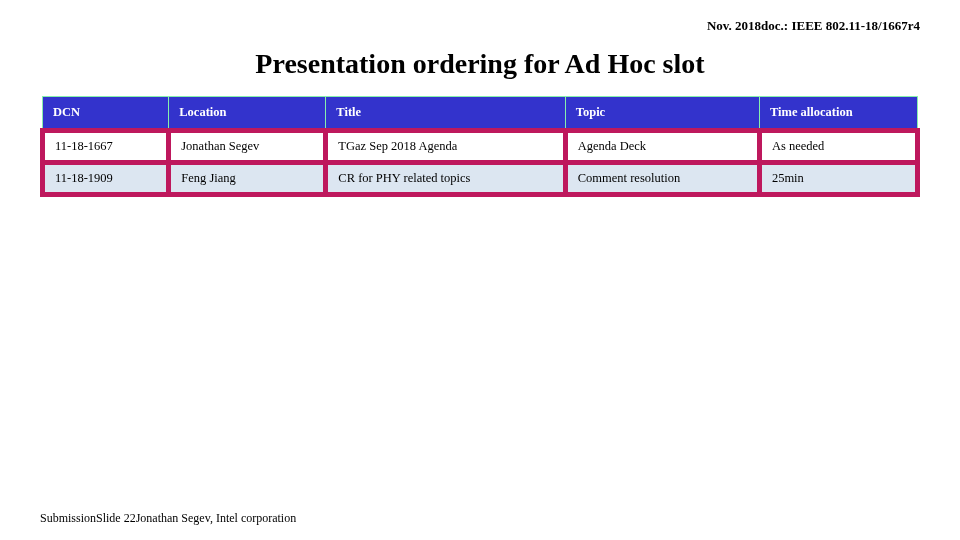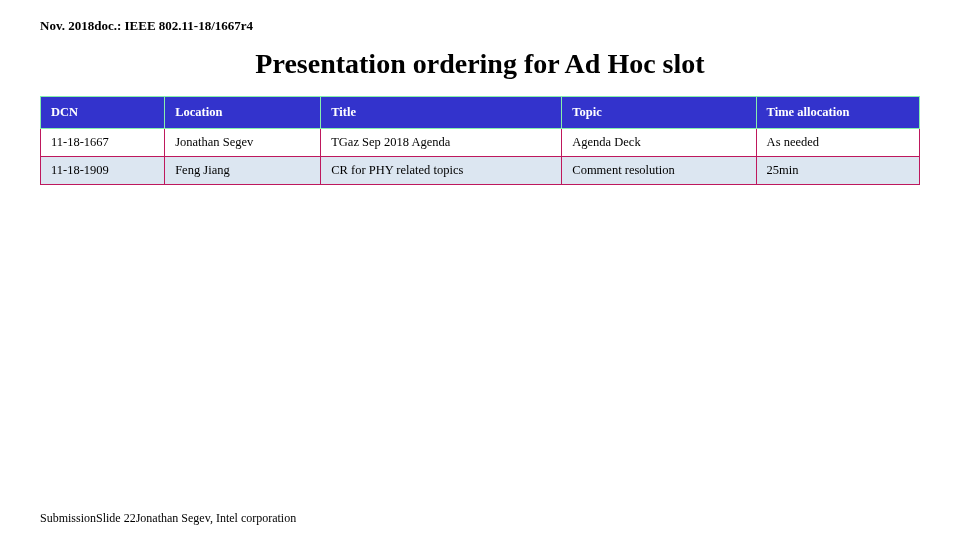--- a/index.html
+++ b/index.html
@@ -14,21 +14,21 @@
     }
     .page {
       width: 960px;
       height: 540px;
       padding: 18px 40px 14px 40px;
       display: flex;
       flex-direction: column;
     }
     .header {
       display: flex;
-      justify-content: flex-start;
+      justify-content: flex-end;
       align-items: flex-start;
       margin-bottom: 10px;
     }
     .header-left {
       font-size: 13px;
       font-weight: bold;
     }
     .header-right {
       font-size: 13px;
       font-weight: bold;
@@ -61,21 +61,21 @@
     }
     tbody tr {
       background-color: #ffffff;
     }
     tbody tr.shaded {
       background-color: #dce6f1;
       border-radius: 13px;
     }
     tbody td {
       padding: 6px 10px;
-      border: 1px solid #be185d;
+      border: 5px solid #be185d;
       vertical-align: top;
     }
     .footer {
       display: flex;
       justify-content: flex-start;
       align-items: center;
       margin-top: 14px;
       font-size: 12px;
       padding-top: 4px;
       border-top: none;

